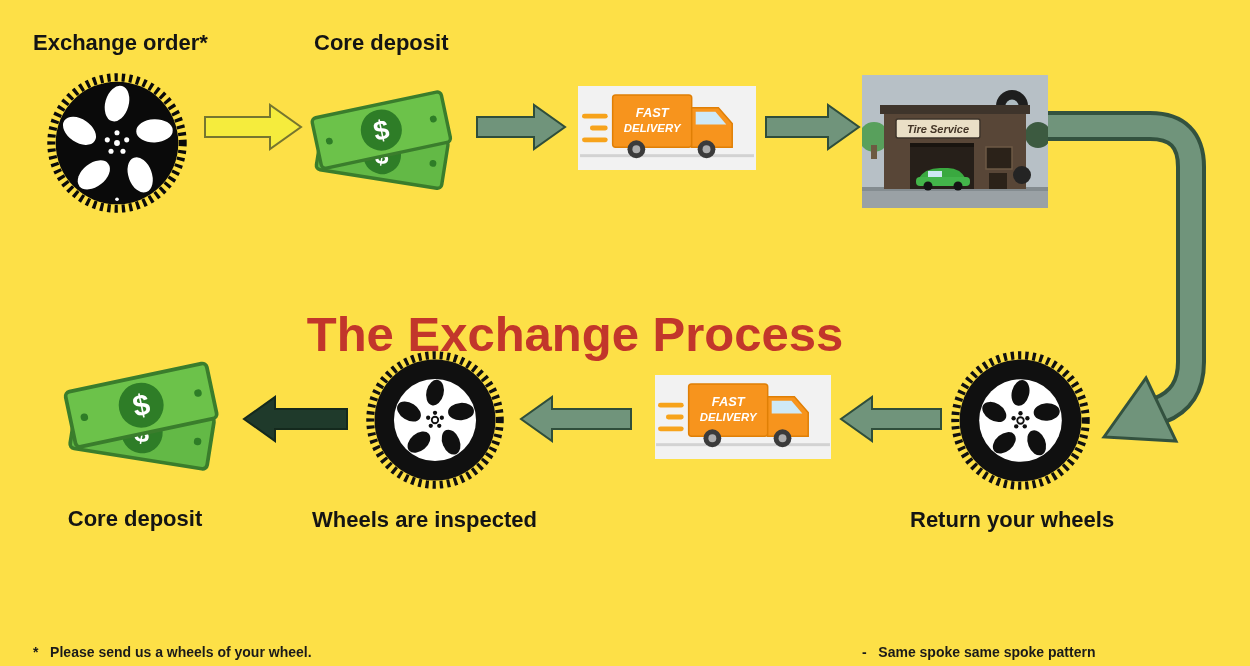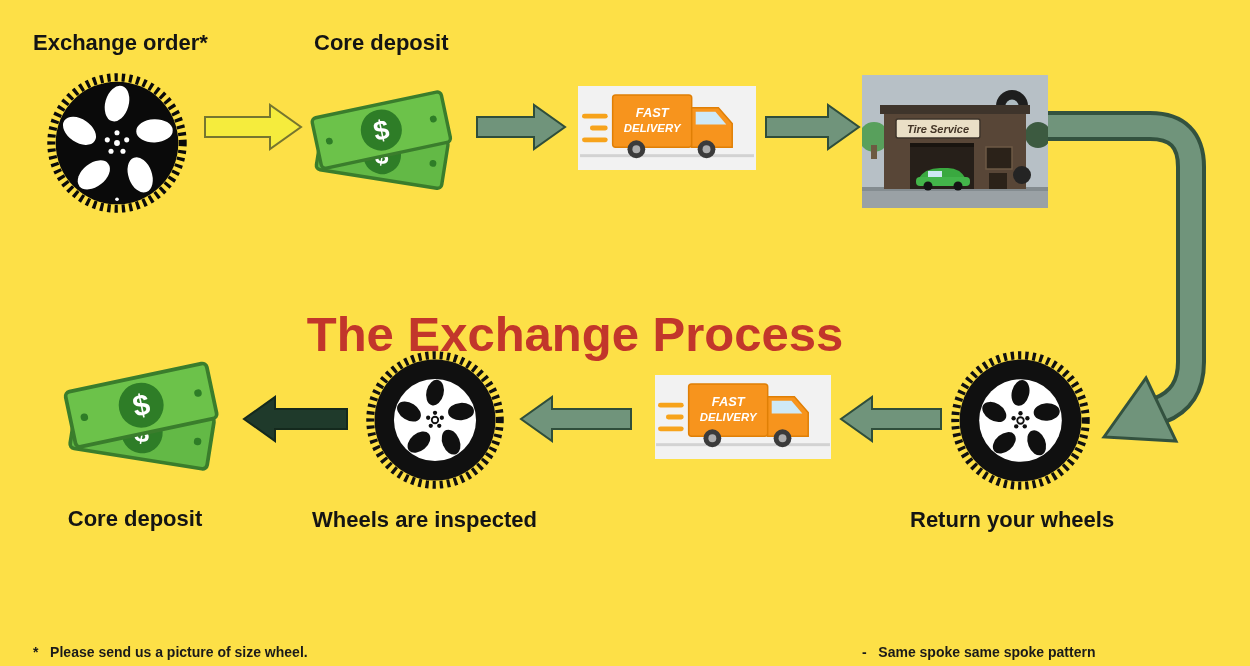--- a/index.html
+++ b/index.html
@@ -206,21 +206,21 @@
         <use href="#sym-truck"></use>
       </svg>
   </div>
   <div class="abs icon" style="left:948px;top:348px;width:145px;height:145px">
     <svg viewBox="0 0 200 200">
         <use href="#sym-wheel-outline"></use>
       </svg>
   </div>
 
   <div class="foot" style="left:33px;top:595px">
-    <div>*   Please send us a picture of size wheel.</div>
+    <div>*   Please send us a wheels of your wheel.</div>
     
   </div>
   <div class="foot" style="left:862px;top:595px">
     <div>-   Same spoke same spoke pattern</div>
     
   </div>
 
 </div>
 
 </body></html>

